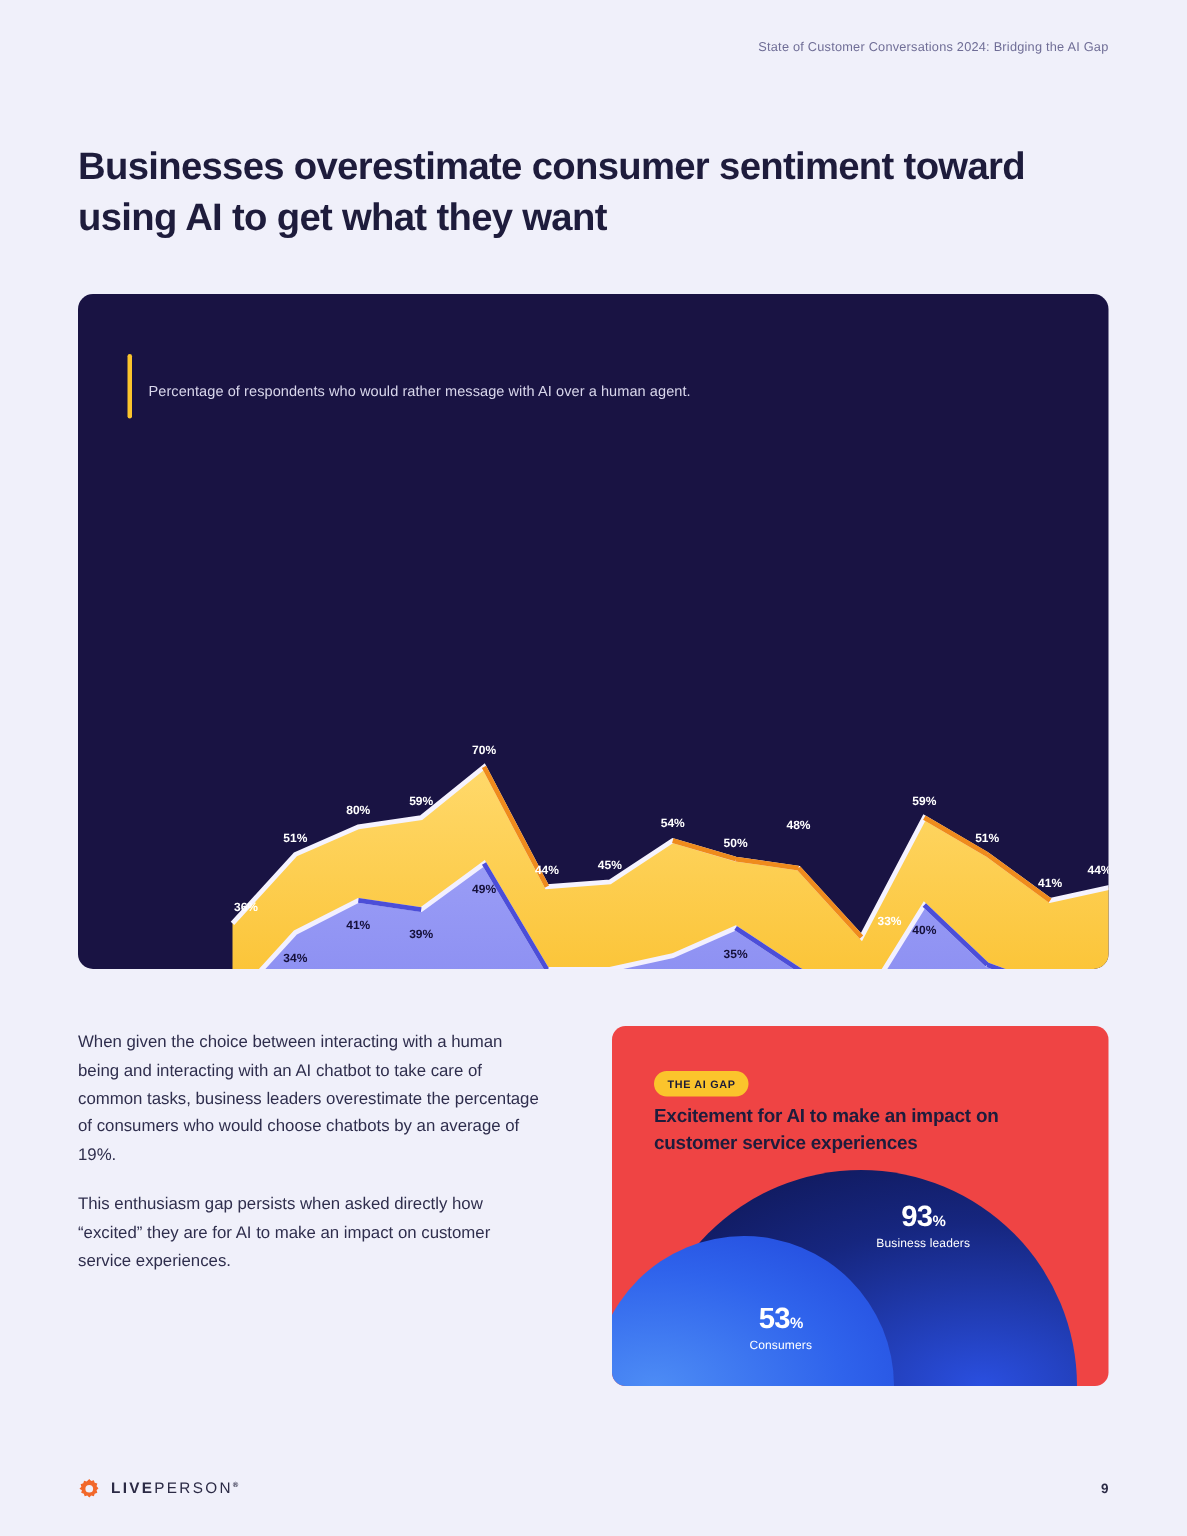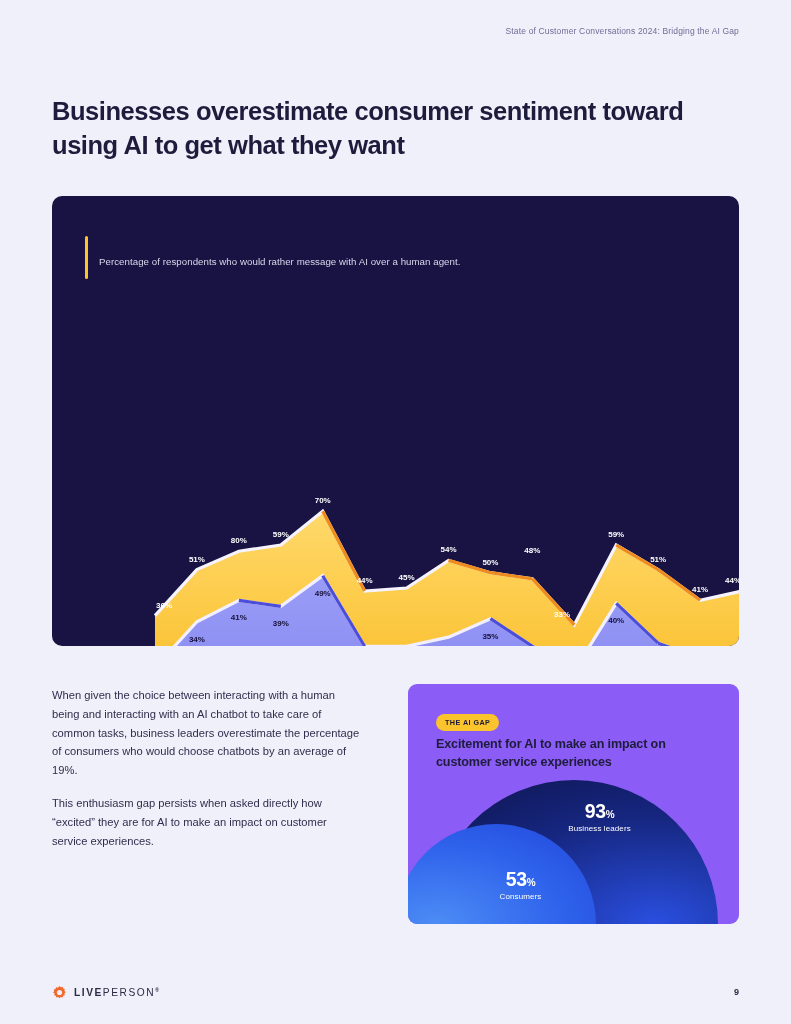--- a/index.html
+++ b/index.html
@@ -53,21 +53,21 @@
 
   
   .copy{ position:absolute; left:52px; top:686px; width:310px; }
   .copy p{ font-size:11.2px; line-height:1.68; color:#2f2e4d; }
   .copy p + p{ margin-top:14px; }
 
   
   .gap-card{
     position:absolute; left:408px; top:684px;
     width:331px; height:240px;
-    background:#8b5cf6; border-radius:9px; overflow:hidden;
+    background:#ef4444; border-radius:9px; overflow:hidden;
   }
   .pill{
     position:absolute; left:28px; top:30px;
     background:#fbc42c; color:#1b1a38;
     font-size:7.2px; font-weight:700; letter-spacing:.45px;
     padding:4px 9px 4px 9px; border-radius:9px;
   }
   .gap-title{
     position:absolute; left:28px; top:52px; width:280px;
     font-size:12.6px; font-weight:700; line-height:1.42;
@@ -83,21 +83,21 @@
   }
   .arc-inner{
     left:50%; transform:translateX(-100%); margin-left:22px;
     width:200px; height:100px;
     background:radial-gradient(ellipse 140% 170% at 20% 100%, #4d8cf5 0%, #2f63ec 45%, #1f43d8 85%);
   }
   .arc-lab{ position:absolute; text-align:center; color:#fff; }
   .arc-num{ font-size:19.5px; font-weight:700; letter-spacing:-.4px; }
   .arc-num span{ font-size:10px; font-weight:700; }
   .arc-cap{ font-size:8px; margin-top:1px; letter-spacing:.1px; }
-  .lab-outer{ left:50%; transform:translateX(-50%); margin-left:26px; top:16px; }
+  .lab-outer{ left:50%; transform:translateX(-50%); margin-left:42px; top:16px; }
   .lab-inner{ left:50%; transform:translateX(-50%); margin-left:-53px; top:84px; }
 
   
   .footer-logo{ position:absolute; left:52px; top:985px; display:flex; align-items:center; gap:7px; }
   .gear{ width:15px; height:15px; }
   .brand{ font-size:10.2px; font-weight:700; letter-spacing:1.55px; color:#2b2a45; }
   .brand i{ font-style:normal; font-weight:400; }
   .brand sup{ font-size:5px; vertical-align:super; }
   .page-num{ position:absolute; right:52px; top:987px; font-size:9px; font-weight:700; color:#2b2a45; }
 </style>
@@ -141,21 +141,21 @@
         <div class="dlabel top" style="left: 9px; top: 108.6px;">36%</div>
         <div class="dlabel top" style="left: 41.9286px; top: 62.6px;">51%</div>
         <div class="dlabel top" style="left: 83.8571px; top: 44.2px;">80%</div>
         <div class="dlabel top" style="left: 125.786px; top: 38.0667px;">59%</div>
         <div class="dlabel top" style="left: 167.714px; top: 4.33333px;">70%</div>
         <div class="dlabel top" style="left: 209.643px; top: 84.0667px;">44%</div>
         <div class="dlabel top" style="left: 251.571px; top: 81px;">45%</div>
         <div class="dlabel top" style="left: 293.5px; top: 53.4px;">54%</div>
         <div class="dlabel top" style="left: 335.429px; top: 65.6667px;">50%</div>
         <div class="dlabel top" style="left: 377.357px; top: 54px;">48%</div>
-        <div class="dlabel top" style="left: 407px; top: 117.8px;">33%</div>
+        <div class="dlabel top" style="left: 438px; top: 117.8px;">33%</div>
         <div class="dlabel top" style="left: 461.214px; top: 38.0667px;">59%</div>
         <div class="dlabel top" style="left: 503.143px; top: 62.6px;">51%</div>
         <div class="dlabel top" style="left: 545.071px; top: 93.2667px;">41%</div>
         <div class="dlabel top" style="left: 578px; top: 84.0667px;">44%</div>
         <div class="dlabel bot" style="left: 41.9286px; top: 142.733px;">34%</div>
         <div class="dlabel bot" style="left: 83.8571px; top: 121.267px;">41%</div>
         <div class="dlabel bot" style="left: 125.786px; top: 127.4px;">39%</div>
         <div class="dlabel bot" style="left: 167.714px; top: 96.7333px;">49%</div>
         <div class="dlabel bot" style="left: 335.429px; top: 139.667px;">35%</div>
         <div class="dlabel bot" style="left: 461.214px; top: 124.333px;">40%</div>

